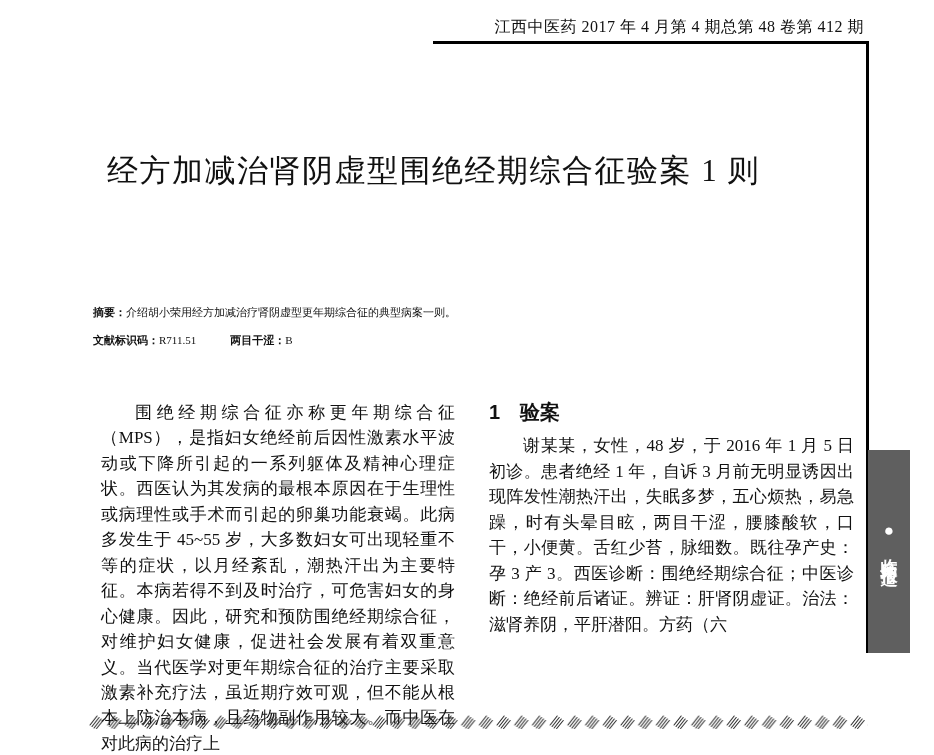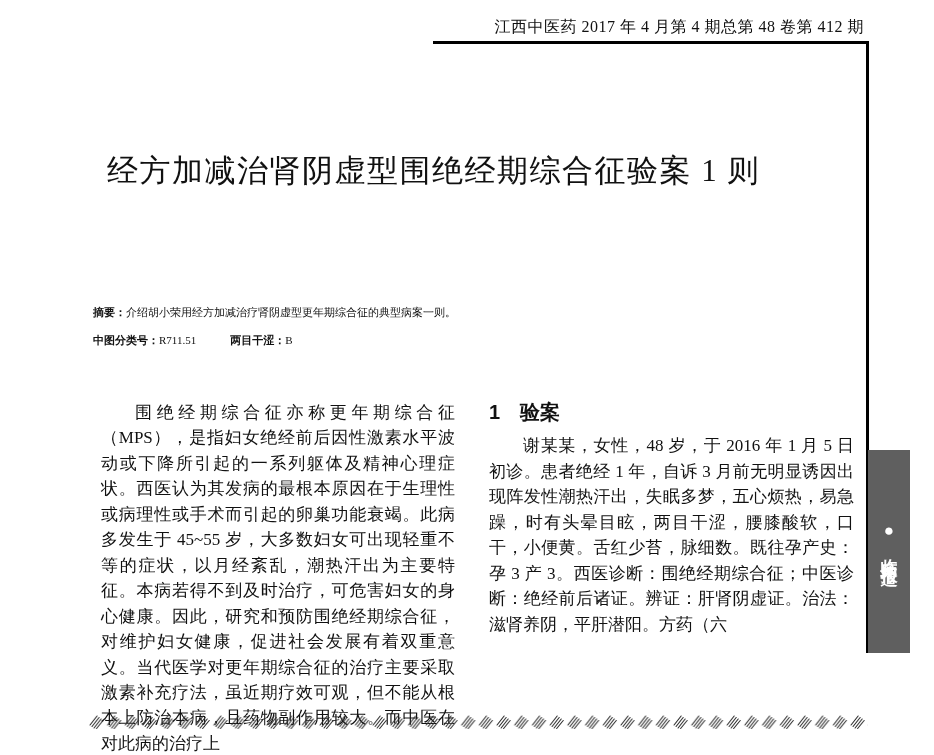--- a/index.html
+++ b/index.html
@@ -81,21 +81,21 @@
   <div class="v-rule"></div>
 
   <h1 class="title">经方加减治肾阴虚型围绝经期综合征验案 1 则</h1>
 
 
   <div class="abstract">
     <div>
       <span class="lbl">摘要：</span><span>介绍胡小荣用经方加减治疗肾阴虚型更年期综合征的典型病案一则。</span>
     </div>
     <div>
-      <span class="lbl">中图分类号：</span><span>R711.51</span><span class="gap"></span><span class="lbl">两目干涩：</span><span>B</span>
+      <span class="lbl">文献标识码：</span><span>R711.51</span><span class="gap"></span><span class="lbl">两目干涩：</span><span>B</span>
     </div>
   </div>
 
   <div class="col col-left">
     <p class="indent">围绝经期综合征亦称更年期综合征（MPS），是指妇女绝经前后因性激素水平波动或下降所引起的一系列躯体及精神心理症状。西医认为其发病的最根本原因在于生理性或病理性或手术而引起的卵巢功能衰竭。此病多发生于 45~55 岁，大多数妇女可出现轻重不等的症状，以月经紊乱，潮热汗出为主要特征。本病若得不到及时治疗，可危害妇女的身心健康。因此，研究和预防围绝经期综合征，对维护妇女健康，促进社会发展有着双重意义。当代医学对更年期综合征的治疗主要采取激素补充疗法，虽近期疗效可观，但不能从根本上防治本病，且药物副作用较大。而中医在对此病的治疗上</p>
   </div>
 
   <div class="col col-right">
     <p class="sec-heading">1　验案</p>
     <p class="indent">谢某某，女性，48 岁，于 2016 年 1 月 5 日初诊。患者绝经 1 年，自诉 3 月前无明显诱因出现阵发性潮热汗出，失眠多梦，五心烦热，易急躁，时有头晕目眩，两目干涩，腰膝酸软，口干，小便黄。舌红少苔，脉细数。既往孕产史：孕 3 产 3。西医诊断：围绝经期综合征；中医诊断：绝经前后诸证。辨证：肝肾阴虚证。治法：滋肾养阴，平肝潜阳。方药（六</p>

